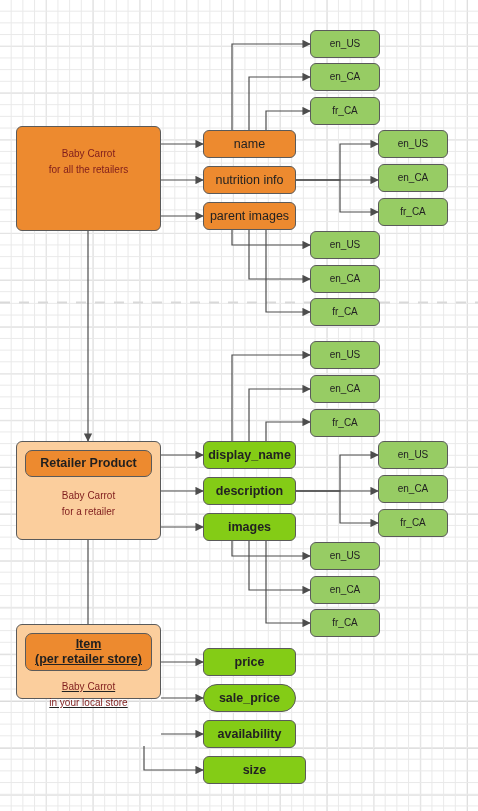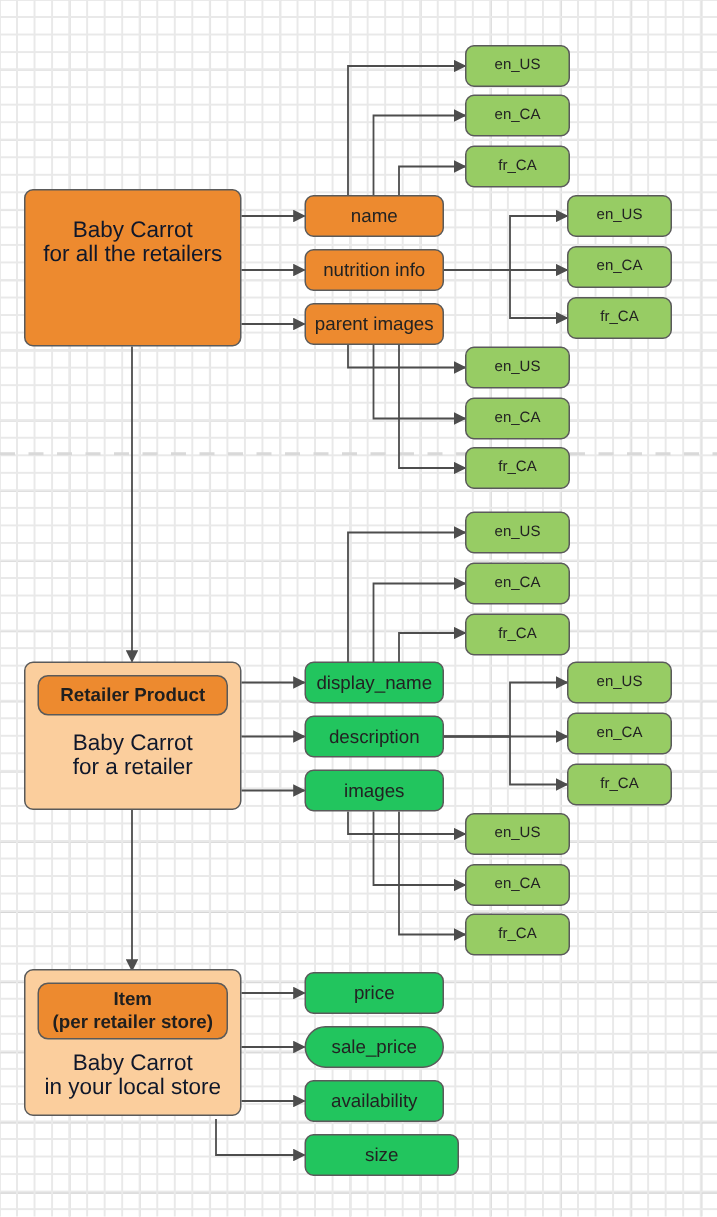--- a/index.html
+++ b/index.html
@@ -83,35 +83,35 @@
     font-weight: bold;
     font-size: 12.5px;
     line-height: 15px;
     padding: 5px 10px;
     width: 113px;
     text-align: center;
     color: #1f1f1f;
   }
   .entity-sub {
     margin-top: 11px;
-    font-size: 15px;
+    font-size: 10px;
     line-height: 16px;
-    color: #0f172a;
+    color: #7f1d1d;
     white-space: pre-line;
   }
 
   
   .attr {
     height: 28px;
     justify-content: center;
     font-size: 12.5px;
     line-height: 28px;
   }
   .attr.dark  { background: #ED8A2F; text-align: center; }
-  .attr.light { background: #22c55e; }
+  .attr.light { background: #84cc16; font-weight: bold; }
 
   
   .locale {
     height: 28px;
     justify-content: center;
     background: #97CC64;
     font-size: 10px;
     line-height: 28px;
   }
 </style>
@@ -175,21 +175,21 @@
   <div class="entity-sub">Baby Carrot
 for all the retailers</div>
 </div>
 
 <div class="node entity light" style="left:16px; top:441px; width:145px; height:99px;">
   <div class="entity-badge" style="width:127px;">Retailer Product</div>
   <div class="entity-sub">Baby Carrot
 for a retailer</div>
 </div>
 
-<div class="node entity light" style="left:16px; top:646px; width:145px; height:98px;">
+<div class="node entity light" style="left:16px; top:624px; width:145px; height:75px;text-decoration:underline;">
   <div class="entity-badge" style="width:127px; white-space:pre-line; padding:3px 8px;">Item
 (per retailer store)</div>
   <div class="entity-sub" style="margin-top:8px;">Baby Carrot
 in your local store</div>
 </div>
 
 <div class="node attr dark" style="left:203px; top:130px; width:93px;">name</div>
 <div class="node attr dark" style="left:203px; top:166px; width:93px;">nutrition info</div>
 <div class="node attr dark" style="left:203px; top:202px; width:93px;">parent images</div>
 

